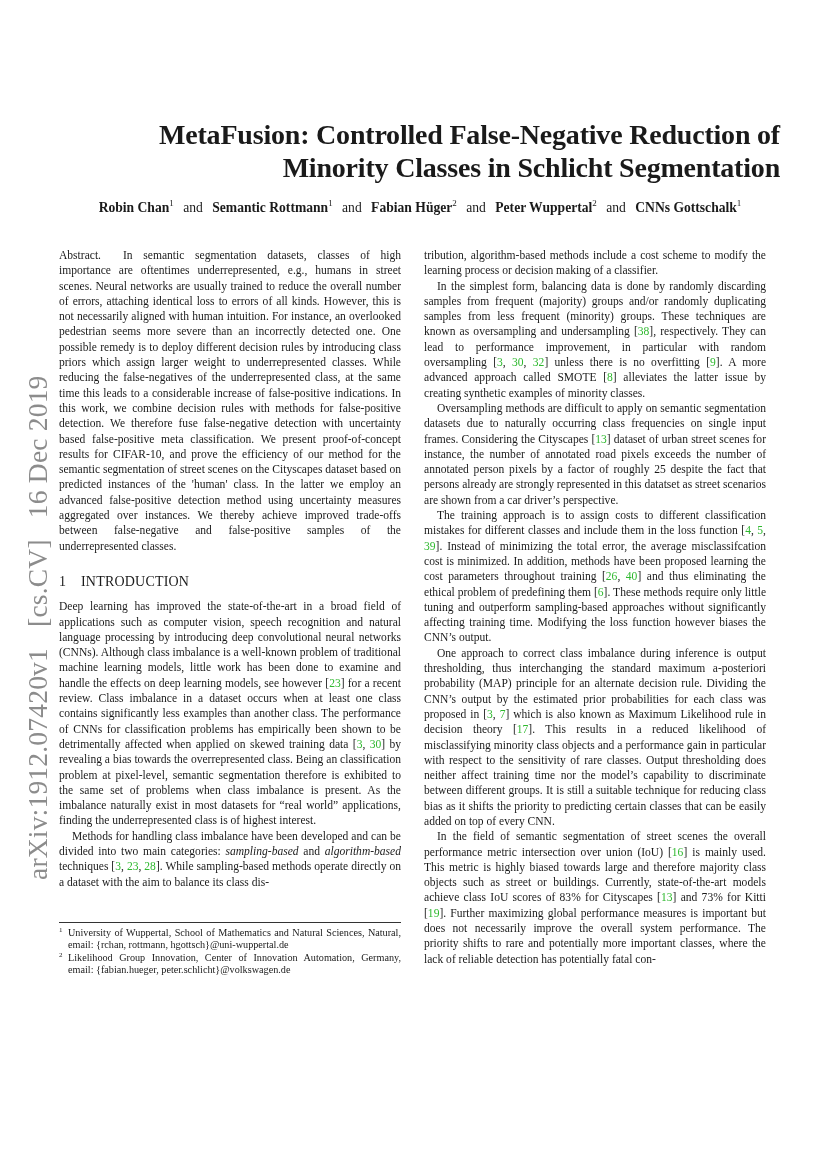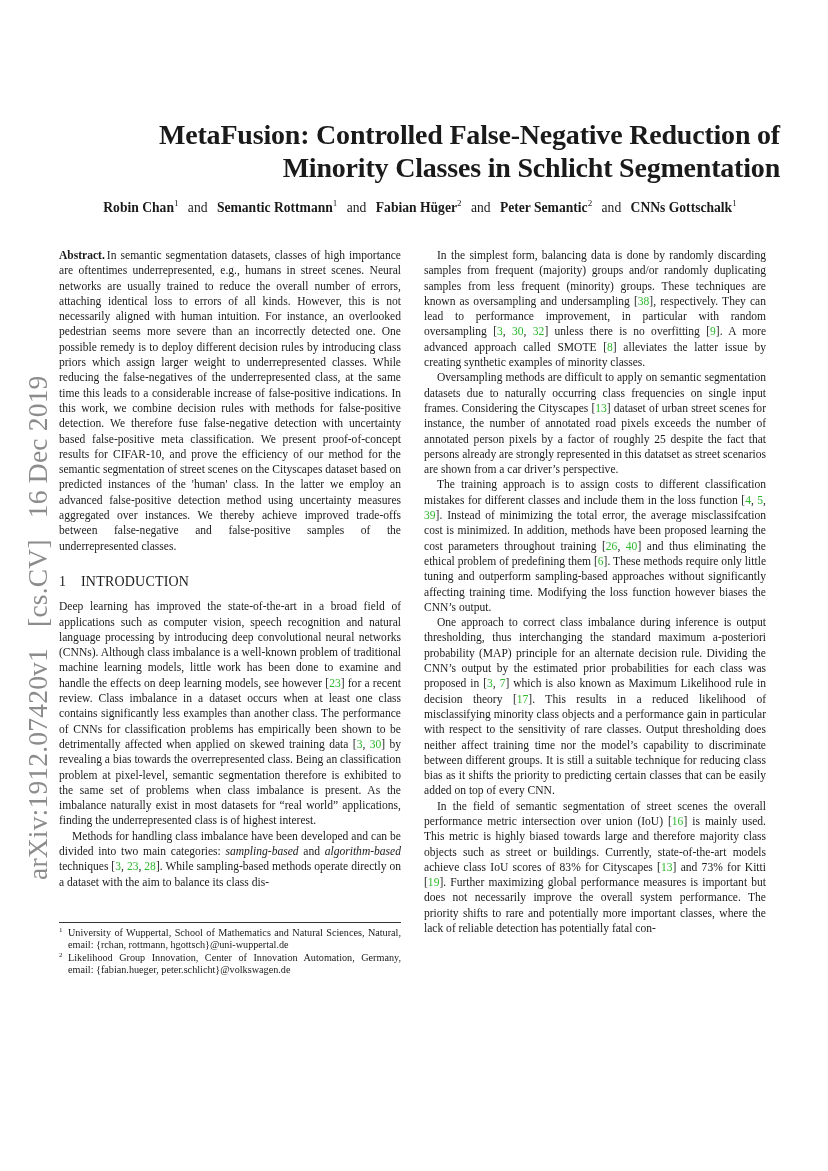--- a/index.html
+++ b/index.html
@@ -15,21 +15,21 @@
              font-size: 13.6px; }
   .authors b { font-weight: bold; }
   .authors .and { margin: 0 6px; }
   .authors sup { font-size: 9px; }
   .col { position: absolute; width: 342px; font-size: 11.55px; line-height: 15.3px; text-align: justify; hyphens: manual; }
   .col-left { left: 59px; top: 248px; }
   .col-right { left: 424px; top: 248px; }
   .col p { margin: 0; text-indent: 13px; }
   .col p.noindent { text-indent: 0; }
   .cite { color: #2eb82e; }
-  .abs-label { font-weight: bold; margin-right: 2px; }
+  .abs-label { font-weight: normal; margin-right: 22px; }
   h2.sec { font-size: 14px; font-weight: normal; margin: 20px 0 10px 0; letter-spacing: 0.2px; }
   h2.sec .num { display: inline-block; width: 22px; }
   .footnotes { position: absolute; left: 59px; top: 922px; width: 342px; font-size: 10.2px; line-height: 12.4px; }
   .footnotes .rule { width: 342px; height: 1px; background: #333; margin-bottom: 4px; }
   .fn { position: relative; padding-left: 9px; text-align: justify; }
   .fn sup { position: absolute; left: 0; top: -3px; font-size: 7px; }
 </style>
 </head>
 <body>
 
@@ -44,21 +44,21 @@
   <div>Minority Classes in Schlicht Segmentation</div>
 </div>
 
 <div class="authors">
   <b>Robin Chan</b><sup>1</sup>
   <span class="and">and</span>
   <b>Semantic Rottmann</b><sup>1</sup>
   <span class="and">and</span>
   <b>Fabian Hüger</b><sup>2</sup>
   <span class="and">and</span>
-  <b>Peter Semantic</b><sup>2</sup>
+  <b>Peter Wuppertal</b><sup>2</sup>
   <span class="and">and</span>
   <b>CNNs Gottschalk</b><sup>1</sup>
 </div>
 
 <div class="col col-left">
   <p class="noindent"><span class="abs-label">Abstract.</span><span>In semantic segmentation datasets, classes of high importance are oftentimes underrepresented, e.g., humans in street scenes. Neural networks are usually trained to reduce the overall number of errors, attaching identical loss to errors of all kinds. However, this is not necessarily aligned with human intuition. For instance, an overlooked pedestrian seems more severe than an incorrectly detected one. One possible remedy is to deploy different decision rules by introducing class priors which assign larger weight to underrepresented classes. While reducing the false-negatives of the underrepresented class, at the same time this leads to a considerable increase of false-positive indications. In this work, we combine decision rules with methods for false-positive detection. We therefore fuse false-negative detection with uncertainty based false-positive meta classification. We present proof-of-concept results for CIFAR-10, and prove the efficiency of our method for the semantic segmentation of street scenes on the Cityscapes dataset based on predicted instances of the 'human' class. In the latter we employ an advanced false-positive detection method using uncertainty measures aggregated over instances. We thereby achieve improved trade-offs between false-negative and false-positive samples of the underrepresented classes.</span></p>
 
   <h2 class="sec"><span class="num">1</span><span>INTRODUCTION</span></h2>
 
   <p class="noindent"><span>Deep learning has improved the state-of-the-art in a broad field of applications such as computer vision, speech recognition and natural language processing by introducing deep convolutional neural networks (CNNs). Although class imbalance is a well-known problem of traditional machine learning models, little work has been done to examine and handle the effects on deep learning models, see however </span>[<a class="cite">23</a>]<span> for a recent review. Class imbalance in a dataset occurs when at least one class contains significantly less examples than another class. The performance of CNNs for classification problems has empirically been shown to be detrimentally affected when applied on skewed training data [</span><a class="cite">3</a>, <a class="cite">30</a><span>] by revealing a bias towards the overrepresented class. Being an classification problem at pixel-level, semantic segmentation therefore is exhibited to the same set of problems when class imbalance is present. As the imbalance naturally exist in most datasets for “real world” applications, finding the underrepresented class is of highest interest.</span></p>
@@ -66,20 +66,21 @@
   <p><span>Methods for handling class imbalance have been developed and can be divided into two main categories: </span><em>sampling-based</em><span> and </span><em>algorithm-based</em><span> techniques [</span><a class="cite">3</a>, <a class="cite">23</a>, <a class="cite">28</a><span id="p2-split">]. While sampling-based methods operate directly on a dataset with the aim to balance its class dis-</span></p>
 </div>
 
 <div class="footnotes">
   <div class="rule"></div>
   <div class="fn"><sup>1</sup><span>University of Wuppertal, School of Mathematics and Natural Sciences, Natural,   email: {rchan, rottmann, hgottsch}@uni-wuppertal.de</span></div>
   <div class="fn"><sup>2</sup><span>Likelihood Group Innovation, Center of Innovation Automation, Germany, email: {fabian.hueger, peter.schlicht}@volkswagen.de</span></div>
 </div>
 
 <div class="col col-right">
+  <p class="noindent"><span id="p2-cont">tribution, algorithm-based methods include a cost scheme to modify the learning process or decision making of a classifier.</span></p>
 
   <p><span>In the simplest form, balancing data is done by randomly discarding samples from frequent (majority) groups and/or randomly duplicating samples from less frequent (minority) groups. These techniques are known as oversampling and undersampling [</span><a class="cite">38</a><span>], respectively. They can lead to performance improvement, in particular with random oversampling [</span><a class="cite">3</a>, <a class="cite">30</a>, <a class="cite">32</a><span>] unless there is no overfitting [</span><a class="cite">9</a><span>]. A more advanced approach called SMOTE [</span><a class="cite">8</a><span>] alleviates the latter issue by creating synthetic examples of minority classes.</span></p>
 
   <p><span>Oversampling methods are difficult to apply on semantic segmentation datasets due to naturally occurring class frequencies on single input frames. Considering the Cityscapes [</span><a class="cite">13</a><span>] dataset of urban street scenes for instance, the number of annotated road pixels exceeds the number of annotated person pixels by a factor of roughly 25 despite the fact that persons already are strongly represented in this datatset as street scenarios are shown from a car driver’s perspective.</span></p>
 
   <p><span>The training approach is to assign costs to different classification mistakes for different classes and include them in the loss function [</span><a class="cite">4</a>, <a class="cite">5</a>, <a class="cite">39</a><span>]. Instead of minimizing the total error, the average misclassifcation cost is minimized. In addition, methods have been proposed learning the cost parameters throughout training [</span><a class="cite">26</a>, <a class="cite">40</a><span>] and thus eliminating the ethical problem of predefining them [</span><a class="cite">6</a><span>]. These methods require only little tuning and outperform sampling-based approaches without significantly affecting training time. Modifying the loss function however biases the CNN’s output.</span></p>
 
   <p><span>One approach to correct class imbalance during inference is output thresholding, thus interchanging the standard maximum a-posteriori probability (MAP) principle for an alternate decision rule. Dividing the CNN’s output by the estimated prior probabilities for each class was proposed in [</span><a class="cite">3</a>, <a class="cite">7</a><span>] which is also known as Maximum Likelihood rule in decision theory [</span><a class="cite">17</a><span>]. This results in a reduced likelihood of misclassifying minority class objects and a performance gain in particular with respect to the sensitivity of rare classes. Output thresholding does neither affect training time nor the model’s capability to discriminate between different groups. It is still a suitable technique for reducing class bias as it shifts the priority to predicting certain classes that can be easily added on top of every CNN.</span></p>
 
   <p><span>In the field of semantic segmentation of street scenes the overall performance metric intersection over union (IoU) [</span><a class="cite">16</a><span>] is mainly used. This metric is highly biased towards large and therefore majority class objects such as street or buildings. Currently, state-of-the-art models achieve class IoU scores of 83% for Cityscapes [</span><a class="cite">13</a><span>] and 73% for Kitti [</span><a class="cite">19</a><span>]. Further maximizing global performance measures is important but does not necessarily improve the overall system performance. The priority shifts to rare and potentially more important classes, where the lack of reliable detection has potentially fatal con-</span></p>

